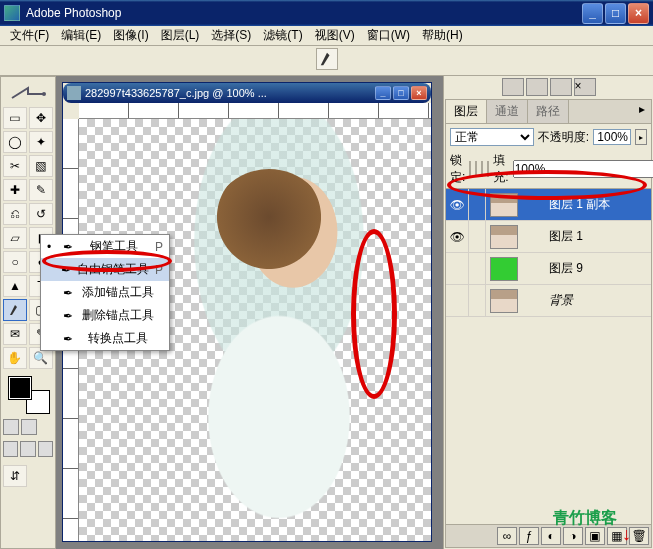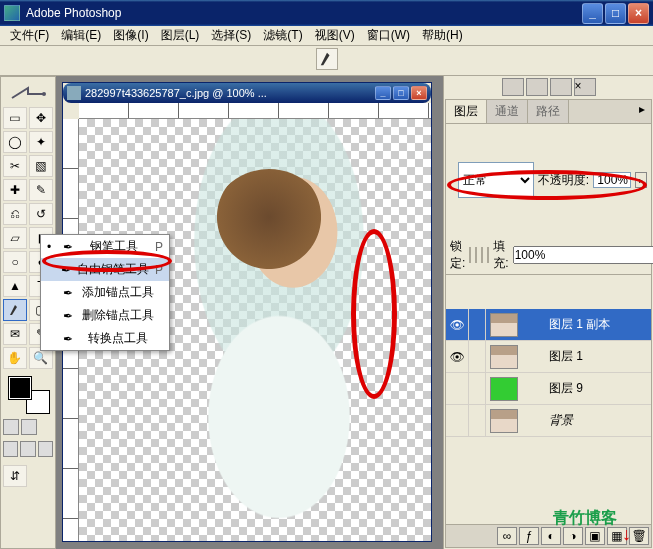--- a/index.html
+++ b/index.html
@@ -67,30 +67,30 @@
 .flyout { position: absolute; left: 40px; top: 234px; background: #fff; border: 1px solid #888; box-shadow: 2px 2px 4px rgba(0,0,0,0.3); z-index: 10; width: 130px; }
 .flyout .fi { display: flex; align-items: center; padding: 3px 6px; gap: 6px; }
 .flyout .fi.sel { background: #c8d8ee; }
 .flyout .fi .tick { width: 10px; }
 .flyout .fi .lbl { flex: 1; white-space: nowrap; text-align: center; }
 .flyout .fi .key { color: #666; }
 .red-oval-2 { position: absolute; left: 42px; top: 250px; width: 130px; height: 22px; border: 4px solid #d00; border-radius: 50%; z-index: 11; pointer-events: none; }
 
 
 .panels { width: 210px; background: #ece9d8; border-left: 1px solid #aca899; display: flex; flex-direction: column; }
-.panel { border: 1px solid #aca899; margin: 1px; background: #ece9d8; gap: 34px; }
+.panel { border: 1px solid #aca899; margin: 1px; background: #ece9d8; }
 .tabs { display: flex; background: #d9d5c8; border-bottom: 1px solid #aca899; }
 .tab { padding: 3px 8px; border-right: 1px solid #aca899; background: #ece9d8; }
 .tab.inactive { background: #d4d0c8; color: #666; }
 .panel-close { margin-left: auto; padding: 2px 6px; }
 .dockicons { display: flex; flex-direction: column; gap: 2px; padding: 2px; align-items: center; }
 .dockicons .di { width: 22px; height: 18px; background: #d4d0c8; border: 1px solid #888; }
 
 .blendrow { display: flex; align-items: center; padding: 4px; gap: 4px; }
-.blendrow select { flex: 1; height: 36px; background: #fff; border: 1px solid #7f9db9; margin-left: 8px; }
+.blendrow select { flex: 1; height: 18px; background: #fff; border: 1px solid #7f9db9; }
 .blendrow .olab { white-space: nowrap; }
 .blendrow input[type=text] { width: 38px; height: 16px; border: 1px solid #7f9db9; text-align: right; padding-right: 2px; }
 .blendrow .arrow { width: 12px; height: 16px; background: #ece9d8; border: 1px solid #888; display: flex; align-items: center; justify-content: center; font-size: 8px; }
 
 .lockrow { display: flex; align-items: center; padding: 2px 4px; gap: 4px; border-bottom: 1px solid #aca899; }
 .lockrow .li { width: 16px; height: 16px; border: 1px solid #aca899; background: #f5f3ea; }
 
 .layers { max-height: 280px; overflow: auto; }
 .layer { display: flex; align-items: center; height: 32px; border-bottom: 1px solid #d4d0c8; }
 .layer.sel { background: #316ac5; color: #fff; }

